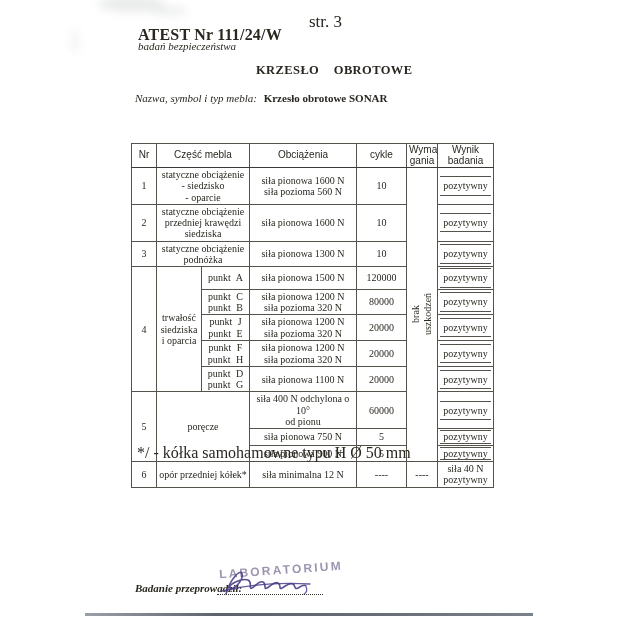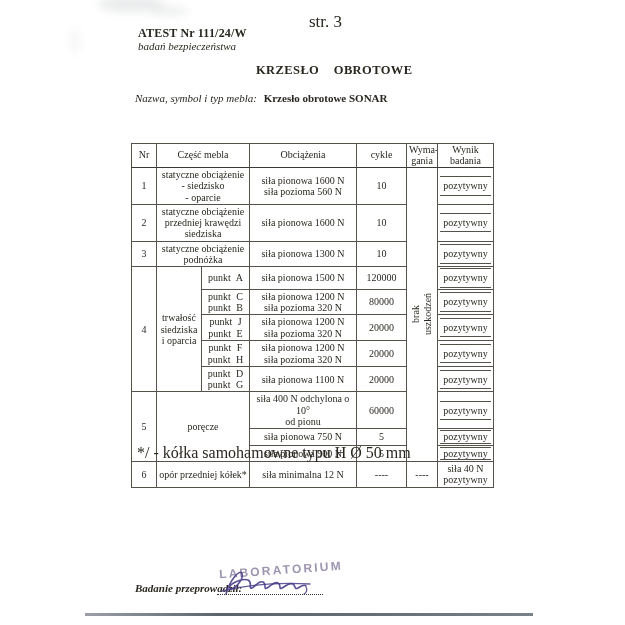--- a/index.html
+++ b/index.html
@@ -7,21 +7,21 @@
     position:relative; width:625px; height:625px; background:#ffffff;
     font-family:"Liberation Serif", serif; color:#29271f; overflow:hidden;
   }
   
   .smudge { position:absolute; background:#b4b8ba; border-radius:50%; filter:blur(4px); }
   .smudge.s1 { left:98px; top:-4px; width:66px; height:16px; opacity:.28; }
   .smudge.s2 { left:150px; top:6px; width:38px; height:10px; opacity:.22; }
   .smudge.s3 { left:70px; top:28px; width:10px; height:26px; opacity:.12; }
 
   .page-number { position:absolute; left:309px; top:12px; font-size:17px; }
-  .atest-no { position:absolute; left:138px; top:26px; font-size:12px; font-weight:bold; letter-spacing:.2px;text-align:right; }
+  .atest-no { position:absolute; left:138px; top:26px; font-size:16px; font-weight:bold; letter-spacing:.2px;text-align:right; }
   .atest-sub { position:absolute; left:138px; top:40px; font-size:11px; font-style:italic; }
   .doc-title {
     position:absolute; left:256px; top:63px; font-size:12.5px; font-weight:bold;
     letter-spacing:.4px; word-spacing:11px; text-underline-offset:3px;
   }
   .name-line { position:absolute; left:135px; top:92px; font-size:11px; }
   .name-line .lbl { font-style:italic; }
   .name-line .val { font-weight:bold; margin-left:4px; }
   .section-title {
     position:absolute; left:130px; top:121px; font-size:11.5px; font-weight:bold;
@@ -32,21 +32,21 @@
     position:absolute; left:131px; top:143px; width:362px;
     border-collapse:collapse; table-layout:fixed;
     font-family:"Liberation Serif", serif; font-size:10px; color:#29271f;
     border:1.5px solid #3c3a34;
   }
   .doc-table th, .doc-table td {
     border:1px solid #55524b; padding:1px 2px; vertical-align:middle;
     text-align:center; line-height:1.13; overflow:hidden;
   }
   .doc-table thead th {
-    font-family:Liberation Serif, serif; font-weight:normal; font-size:10px;
+    font-family:Liberation Sans, sans-serif; font-weight:normal; font-size:10px;
     border-bottom:1.5px solid #3c3a34; white-space:pre-line; line-height:1.05;
   }
   .ml { white-space:pre-line; }
   .cell-left { text-align:left; padding-left:4px; }
   .pt { text-align:left; padding-left:6px; word-spacing:3px; }
   .res { border-top:none; border-bottom:none; padding:2px 0; }
   .res .box { border-top:1px solid #55524b; border-bottom:1px solid #55524b; padding:3px 0; }
   tr.row6 td { border-top:1.5px solid #3c3a34; }
   td.vert { position:relative; }
   td.vert .vtext {

